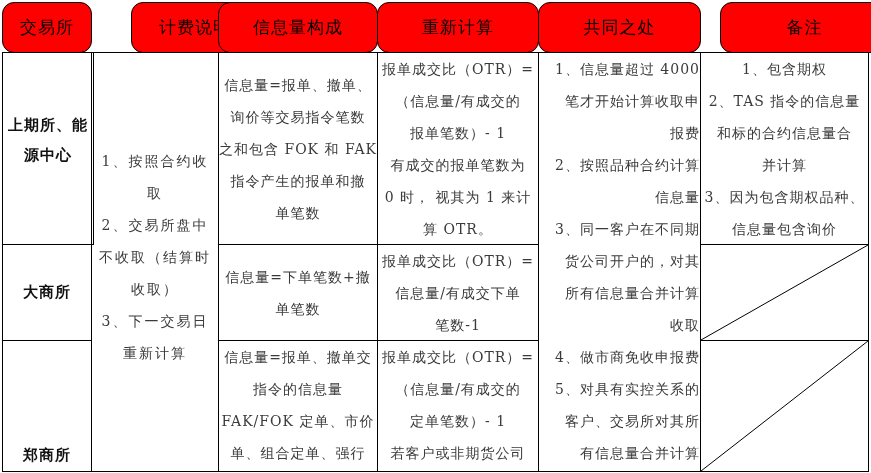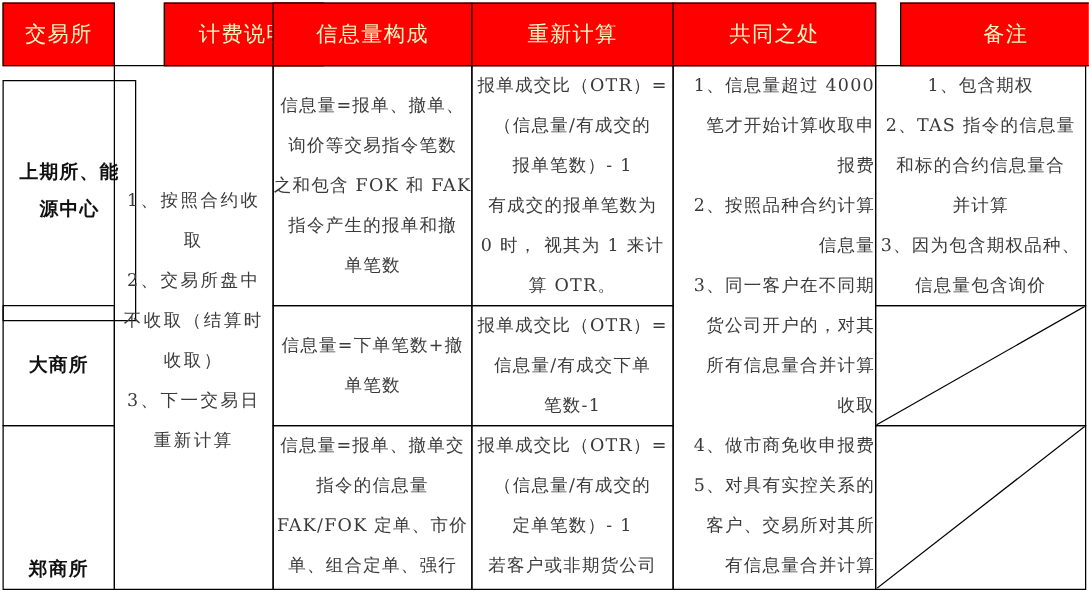--- a/index.html
+++ b/index.html
@@ -1,22 +1,22 @@
 <!DOCTYPE html>
 <html><head>
 <meta charset="utf-8">
 <style>
   html, body { margin: 0; padding: 0; background: #ffffff; }
   body { width: 871px; height: 473px; overflow: hidden; position: relative;
          font-family: "DejaVu Serif", "Liberation Serif", serif; }
   .grid { position: absolute; left: 2px; top: 2px; }
   .cell { position: absolute; box-sizing: border-box; border: 1.5px solid #000; overflow: hidden;
           display: flex; flex-direction: column; align-items: center; }
-  .hdr { background: #ff0000; color: #fef9c3; font-size: 17px; justify-content: center;
-         letter-spacing: 1px; font-family: "DejaVu Sans", "Liberation Sans", sans-serif; }
+  .hdr { background: #ff0000; color: #000000; font-size: 17px; justify-content: center;
+         letter-spacing: 1px; font-family: "DejaVu Sans", "Liberation Sans", sans-serif; border-radius: 12px; }
   .body { color: #3a3a3a; font-size: 14px; line-height: 32px; letter-spacing: 2px; }
   .line { white-space: nowrap; display: block; }
   .center { text-align: right; }
   .left { align-items: flex-end; text-align: left; padding-left: 5px; }
   .ex { color: #111; font-weight: bold; font-size: 15px; justify-content: center; letter-spacing: 1px;
         font-family: "DejaVu Sans", "Liberation Sans", sans-serif; }
   .diag { position: absolute; left: 0; top: 0; width: 100%; height: 100%; }
 </style>
 </head>
 <body>
@@ -35,21 +35,21 @@
   <div class="cell hdr" style="left:375px;top:0;width:162px;height:51px;">
       <span>重新计算</span>
     </div>
   <div class="cell hdr" style="left:536px;top:0;width:163px;height:51px;">
       <span>共同之处</span>
     </div>
   <div class="cell hdr" style="left:718px;top:0;width:169px;height:51px;">
       <span>备注</span>
     </div>
 
-  <div class="cell ex" style="left:0;top:50px;width:107px;height:193px;padding-bottom:18px;margin-top:12px;">
+  <div class="cell ex" style="left:0;top:50px;width:92px;height:193px;padding-bottom:18px;">
     <span class="line" style="line-height:30px;">上期所、能</span>
     <span class="line" style="line-height:30px;">源中心</span>
   </div>
   <div class="cell ex" style="left:0;top:242px;width:90px;height:97px;align-items:center;">
     <span class="line">大商所</span>
   </div>
   <div class="cell ex" style="left:0;top:338px;width:90px;height:132px;justify-content:flex-end;padding-bottom:6px;">
     <span class="line">郑商所</span>
   </div>
 

